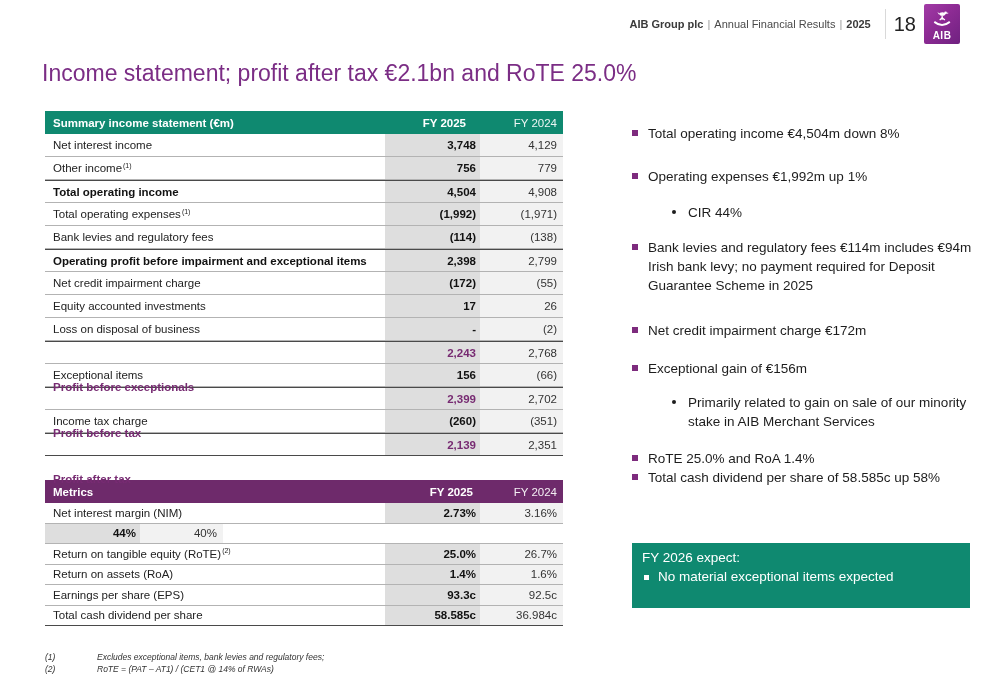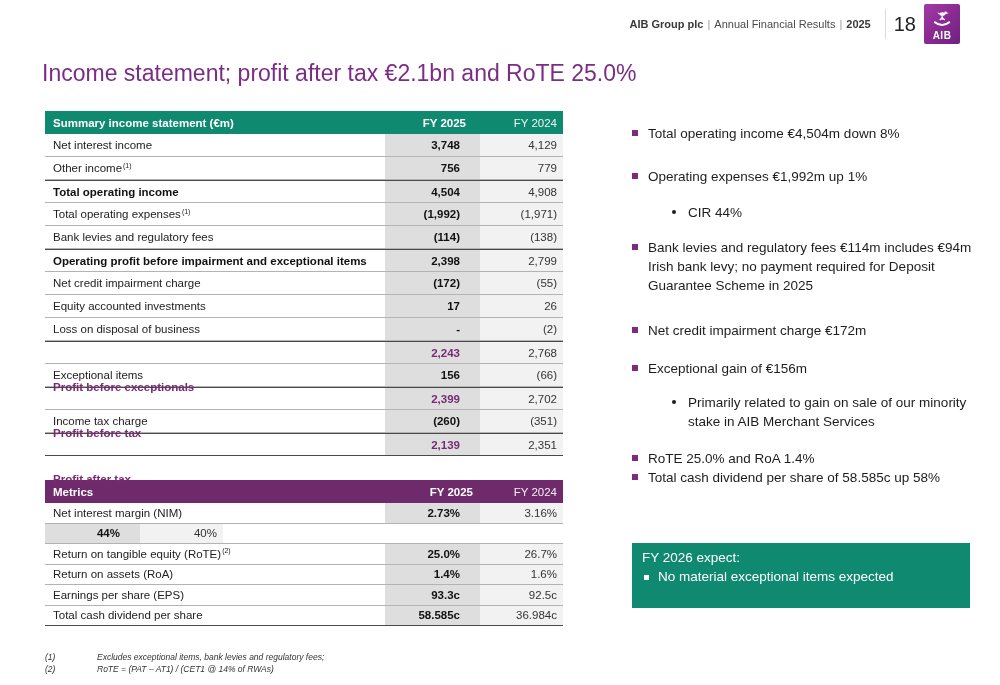--- a/index.html
+++ b/index.html
@@ -58,21 +58,21 @@
   }
   .income .trow { height:23px; }
   .metrics .trow { height:20.5px; }
   .trow:last-child { border-bottom:1px solid #4a4a4a; }
   .trow.bold, .trow.purple { border-top:1px solid #4a4a4a; }
   .trow.bold + .trow, .trow.purple + .trow { border-top:0; }
 
   .c-label { flex:1; display:flex; align-items:center; padding-left:8px; color:#222; }
   .c-label sup { font-size:7px; margin-left:1px; position:relative; top:-3px; }
   .c-v1 {
-    width:95px; background:#dedede; text-align:right; padding-right:20px;
+    width:95px; background:#dedede; text-align:right; padding-right:4px;
     display:flex; align-items:center; justify-content:flex-end;
     font-weight:bold; color:#111;
   }
   .c-v2 {
     width:83px; background:#f2f2f2; text-align:right; padding-right:6px;
     display:flex; align-items:center; justify-content:flex-end; color:#333;
   }
   .trow.bold .c-label { font-weight:bold; color:#111; }
   .trow.purple .c-label { font-weight:bold; color:#772b72;margin-top:45px; }
   .trow.purple .c-v1 { color:#772b72; }

